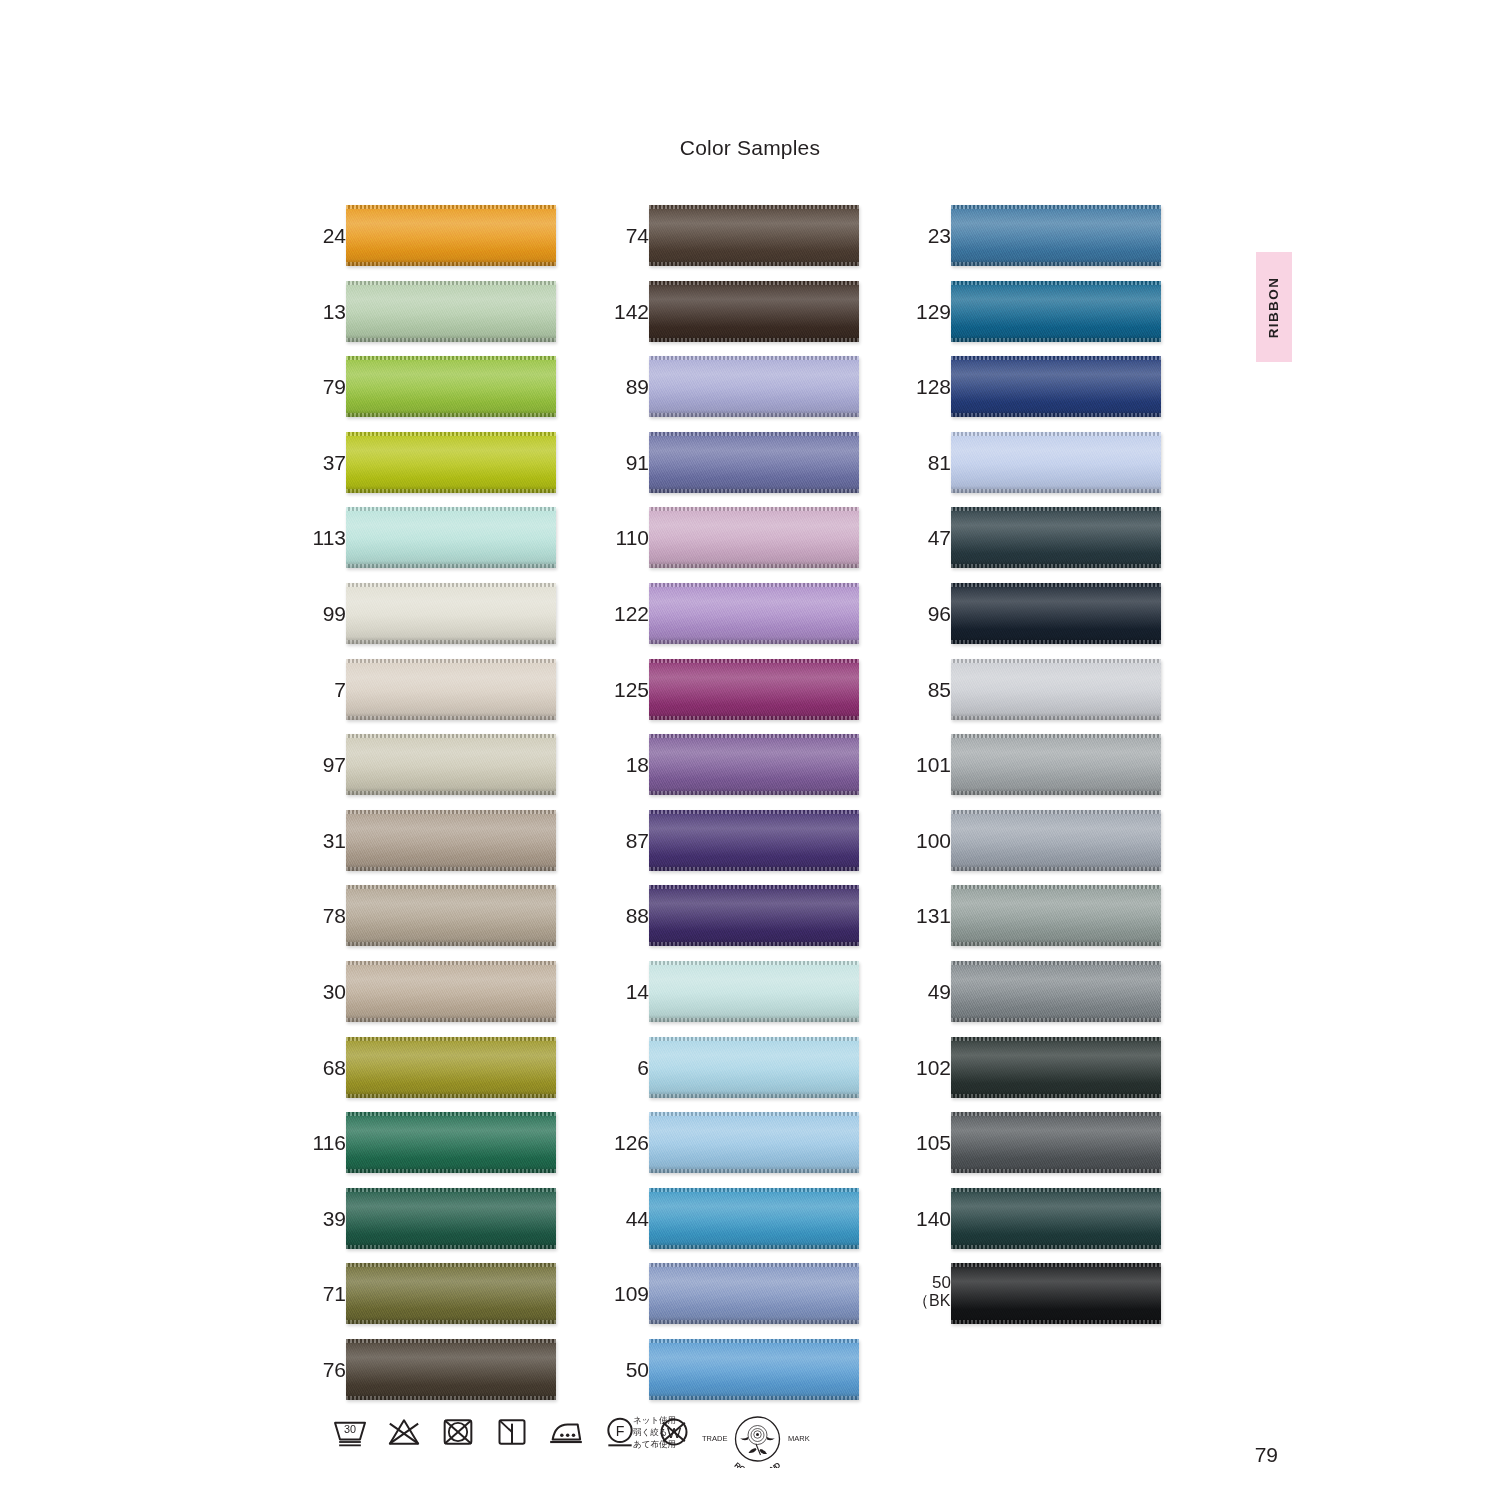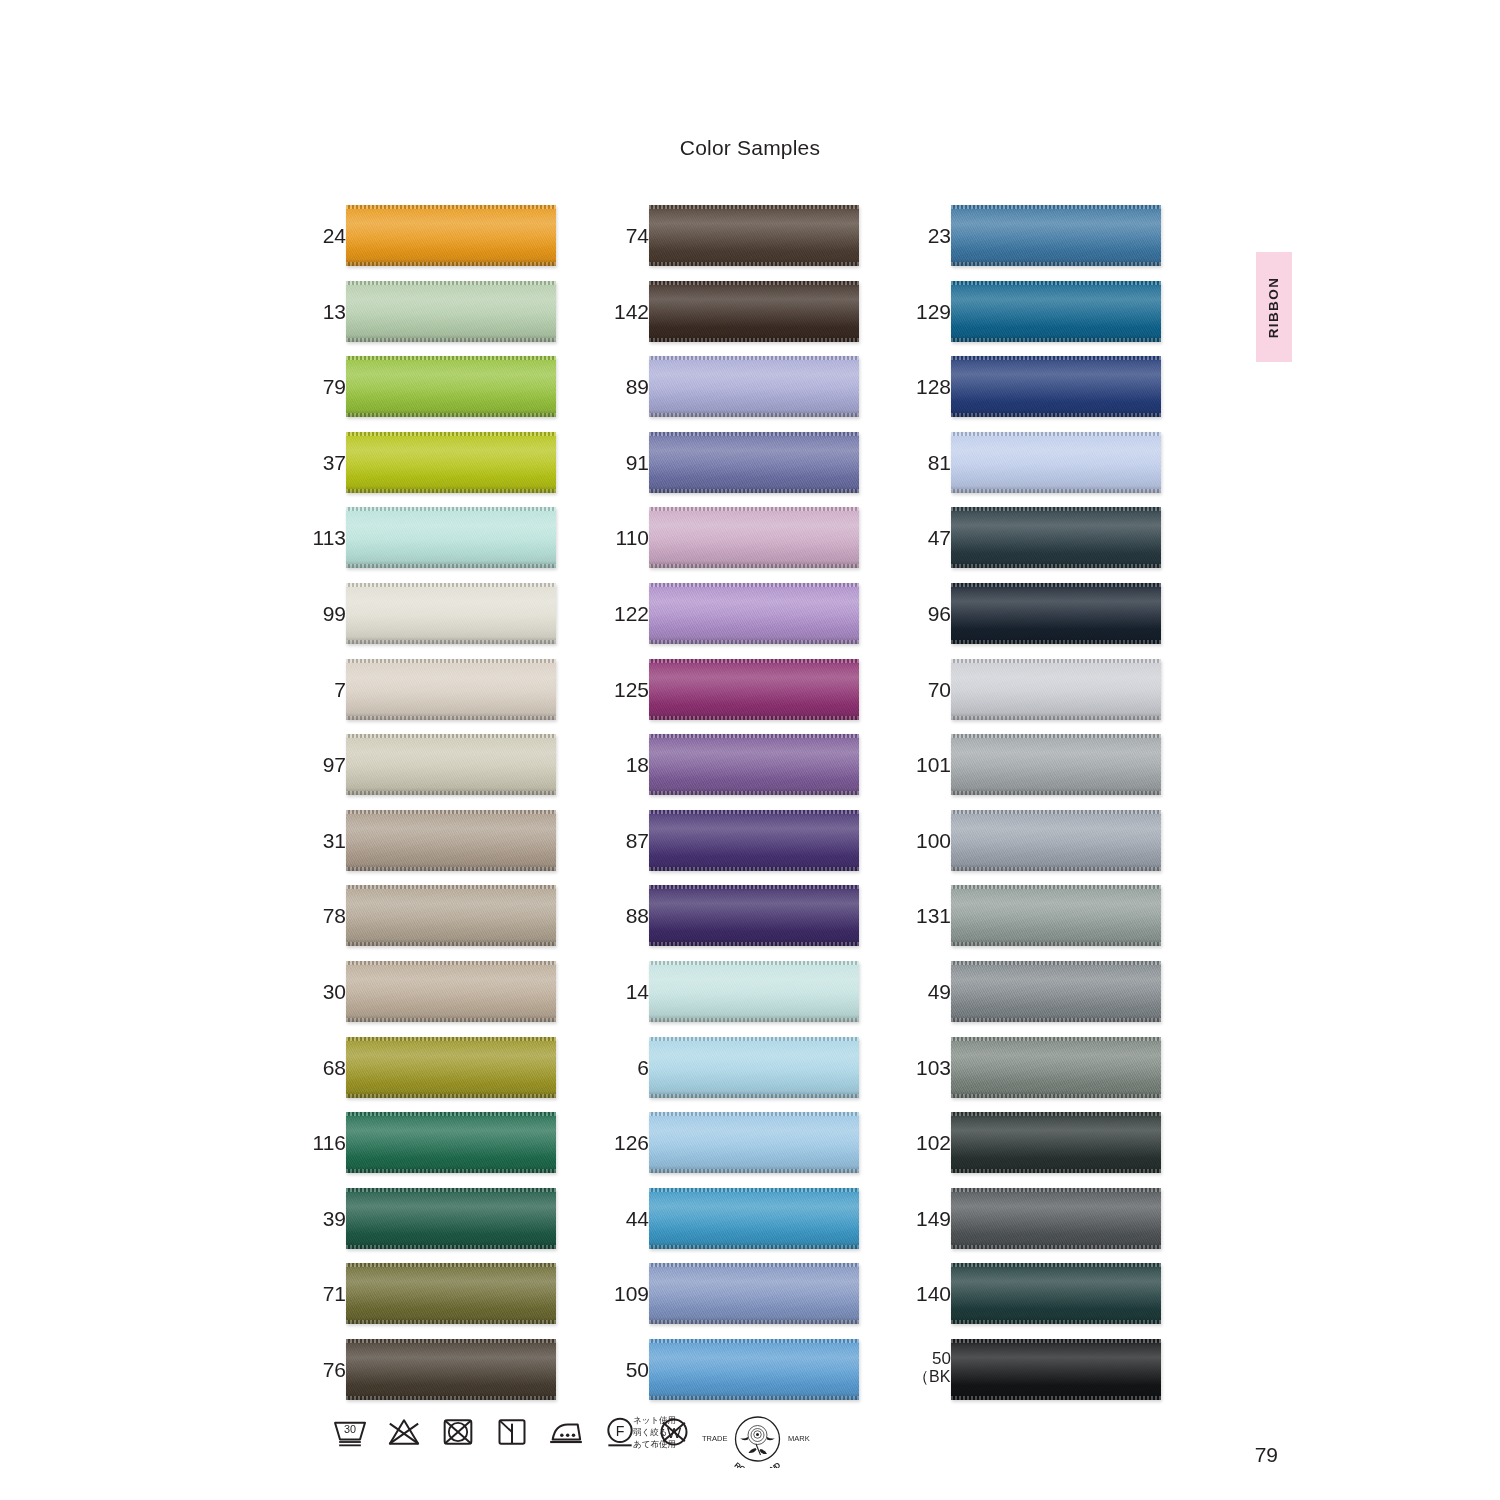--- a/index.html
+++ b/index.html
@@ -580,21 +580,21 @@
         <div class="ribbon">
           <div class="base" style="background: rgb(22, 32, 45);"></div>
           <div class="weave"></div>
           <div class="sheen"></div>
           <div class="edge-top"></div>
           <div class="edge-bot"></div>
           <div class="shade-bot"></div>
         </div>
       </div>
       <div class="swatch-row">
-        <div class="swatch-label">70</div>
+        <div class="swatch-label">85</div>
         <div class="ribbon">
           <div class="base" style="background: rgb(202, 205, 210);"></div>
           <div class="weave"></div>
           <div class="sheen"></div>
           <div class="edge-top"></div>
           <div class="edge-bot"></div>
           <div class="shade-bot"></div>
         </div>
       </div>
       <div class="swatch-row">
@@ -635,43 +635,32 @@
         <div class="ribbon">
           <div class="base" style="background: rgb(126, 133, 137);"></div>
           <div class="weave"></div>
           <div class="sheen"></div>
           <div class="edge-top"></div>
           <div class="edge-bot"></div>
           <div class="shade-bot"></div>
         </div>
       </div>
       <div class="swatch-row">
-        <div class="swatch-label">103</div>
-        <div class="ribbon">
-          <div class="base" style="background: rgb(121, 131, 124);"></div>
-          <div class="weave"></div>
-          <div class="sheen"></div>
-          <div class="edge-top"></div>
-          <div class="edge-bot"></div>
-          <div class="shade-bot"></div>
-        </div>
-      </div>
-      <div class="swatch-row">
         <div class="swatch-label">102</div>
         <div class="ribbon">
           <div class="base" style="background: rgb(39, 49, 47);"></div>
           <div class="weave"></div>
           <div class="sheen"></div>
           <div class="edge-top"></div>
           <div class="edge-bot"></div>
           <div class="shade-bot"></div>
         </div>
       </div>
       <div class="swatch-row">
-        <div class="swatch-label">149</div>
+        <div class="swatch-label">105</div>
         <div class="ribbon">
           <div class="base" style="background: rgb(78, 83, 86);"></div>
           <div class="weave"></div>
           <div class="sheen"></div>
           <div class="edge-top"></div>
           <div class="edge-bot"></div>
           <div class="shade-bot"></div>
         </div>
       </div>
       <div class="swatch-row">

